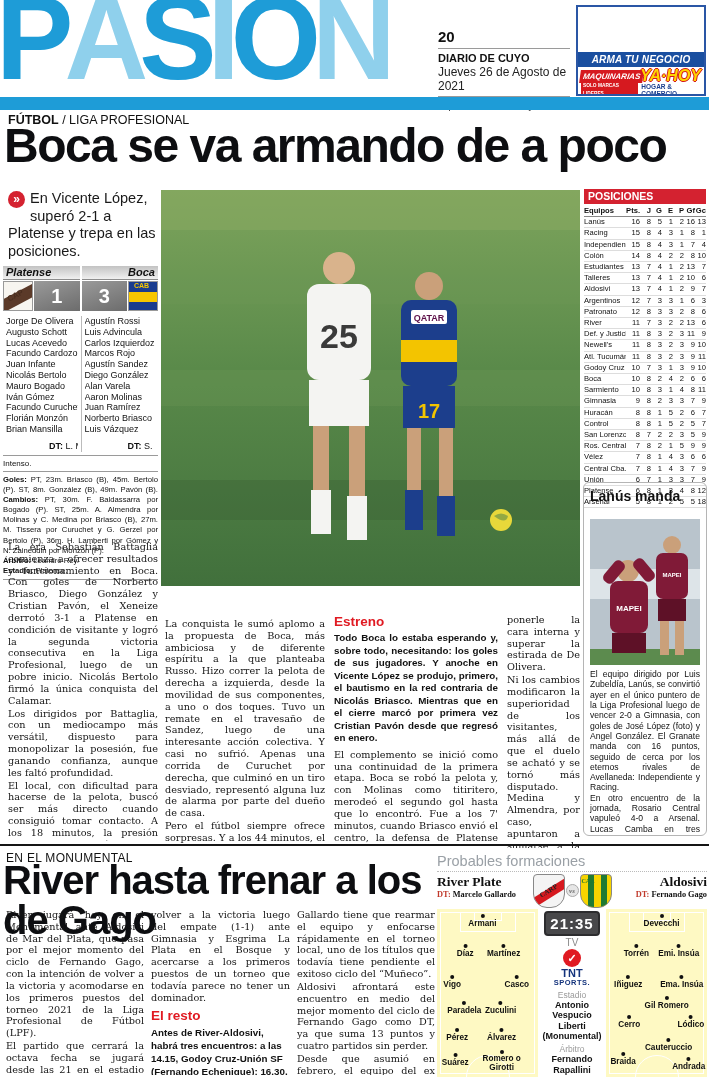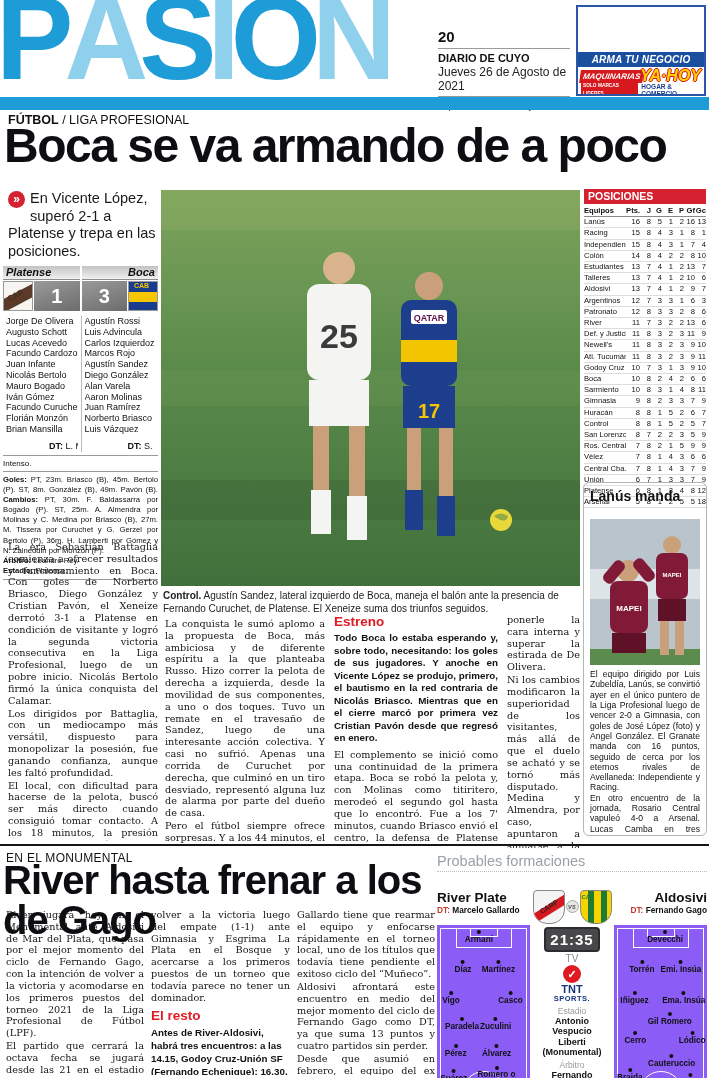--- a/index.html
+++ b/index.html
@@ -119,39 +119,39 @@
   .kicker2{position:absolute;left:6px;top:851px;font-size:12px;letter-spacing:0.3px;}
   .headline2{position:absolute;left:3px;top:860px;width:434px;font-size:40px;font-weight:800;
              letter-spacing:-1px;line-height:1;color:#0d0e11;}
   .bcol{position:absolute;top:909px;height:166px;overflow:hidden;}
   .bcol1{left:6px;width:138px;} .bcol2{left:151px;width:139px;} .bcol3{left:297px;width:138px;}
   .bbold{font-weight:bold;font-size:9.8px;line-height:1.33;}
 
   
   .formbox{position:absolute;left:437px;top:853px;width:270px;height:223px;}
   .ftitle{color:#9aa0a6;font-size:14.5px;border-bottom:1px dotted #bbb;padding-bottom:2px;}
-  .fheader{display:flex;margin-top:18px;height:33px;}
+  .fheader{display:flex;margin-top:2px;height:33px;font-family:Liberation Serif, serif;}
   .fteam{flex:1;}
   .fteam .tname{font-size:13.5px;font-weight:900;}
   .fteam .dt{font-size:8.3px;font-weight:bold;}
   .fteam .dt b{color:#c0392b;}
   .fteam.r{text-align:right;}
   .crests{width:88px;display:flex;justify-content:center;align-items:center;}
   .crest2{width:32px;height:34px;border-radius:4px 4px 14px 14px;position:relative;overflow:hidden;border:1px solid #888;}
   .crest-riv{background:#f4f4f4;}
   .crest-riv:before{content:"";position:absolute;left:-14px;top:12px;width:64px;height:9px;background:#d6191f;transform:rotate(-32deg);}
   .crest-riv .cl{position:absolute;left:5px;top:12px;font-size:7px;font-weight:900;color:#222;transform:rotate(-32deg);}
   .crest-ald{background:#f7d400;}
   .crest-ald:before{content:"";position:absolute;left:7px;top:0;width:6px;height:34px;background:#1f7a33;}
   .crest-ald:after{content:"";position:absolute;left:20px;top:0;width:6px;height:34px;background:#1f7a33;}
   .crest-ald .cl{position:absolute;left:1px;top:2px;font-size:6px;font-weight:900;color:#1f7a33;line-height:9px;z-index:2;}
   .vsbadge{width:13px;height:13px;border-radius:50%;background:#e6e6e6;border:1px solid #aaa;color:#666;
            font-style:italic;font-size:7px;font-weight:bold;text-align:center;line-height:12px;margin:0 1px;z-index:3;}
   .pitches{position:relative;height:168px;margin-top:2px;}
-  .pitch{position:absolute;top:0;bottom:0;width:93px;background:#8b5cf6;overflow:hidden;}
+  .pitch{position:absolute;top:0;bottom:0;width:101px;background:#fef9c3;overflow:hidden;}
   .pitch.l{left:0;} .pitch.r{right:0;}
   .pitch:before{content:"";position:absolute;inset:3px;border:1px solid #fff;}
   .pbox{position:absolute;top:3px;left:50%;transform:translateX(-50%);width:56px;height:20px;border:1px solid #fff;border-top:none;}
   .gbox{position:absolute;top:3px;left:50%;transform:translateX(-50%);width:28px;height:9px;border:1px solid #fff;border-top:none;}
   .ccircle{position:absolute;bottom:-22px;left:50%;transform:translateX(-50%);width:44px;height:44px;border:1px solid #fff;border-radius:50%;}
   .pl{position:absolute;transform:translateX(-50%);text-align:center;z-index:2;}
   .pl .dot{width:4px;height:4px;background:#111;border-radius:50%;margin:0 auto 1px auto;}
   .pl .nm{font-size:8.2px;font-weight:bold;white-space:nowrap;color:#101010;}
   .pl .nm.wrap{white-space:normal;width:52px;line-height:1.05;}
   .fcenter{position:absolute;left:101px;right:101px;top:0;bottom:0;text-align:center;background:#fff;}
@@ -326,23 +326,20 @@
         <rect x="152" y="236" width="16" height="86" fill="#caa07a"></rect>
         <rect x="188" y="236" width="16" height="90" fill="#caa07a"></rect>
         <rect x="150" y="300" width="20" height="44" fill="#f4f4f2"></rect>
         <rect x="186" y="306" width="20" height="44" fill="#f4f4f2"></rect>
       </g>
       <circle cx="340" cy="330" r="11" fill="#e8d83a"></circle>
       <path d="M333 326 q7 -5 14 0 q-2 9 -14 0 Z" fill="#5a8a4a" opacity="0.6"></path>
     </svg>
   </div>
 
-  <div class="caption">
-    <b>Control.</b><span> Agustín Sandez, lateral izquierdo de Boca, maneja el balón ante la presencia de Fernando Curuchet, de Platense. El Xeneize suma dos triunfos seguidos.</span>
-  </div>
 
   <div class="col2 ser">
       <p>La conquista le sumó aplomo a la propuesta de Boca, más ambiciosa y de diferente espíritu a la que planteaba Russo. Hizo correr la pelota de derecha a izquierda, desde la movilidad de sus componentes, a uno o dos toques. Tuvo un remate en el travesaño de Sandez, luego de una interesante acción colectiva. Y casi no sufrió. Apenas una corrida de Curuchet por derecha, que culminó en un tiro desviado, representó alguna luz de alarma por parte del dueño de casa.</p>
       <p>Pero el fútbol siempre ofrece sorpresas. Y a los 44 minutos, el Marrón cabeceó dos veces en el área rival (primero Acevedo, luego Monzón) y la pelota le quedó a Bertolo, quien firmó el impensado 1-1.</p>
     </div>
   <div class="col3">
     <div class="redhead">Estreno</div>
     <div class="boldlead">Todo Boca lo estaba esperando y, sobre todo, necesitando: los goles de sus jugadores. Y anoche en Vicente López se produjo, primero, el bautismo en la red contraria de Nicolás Briasco. Mientras que en el cierre marcó por primera vez Cristian Pavón desde que regresó en enero.</div>
     <div class="ser">
         <p>El complemento se inició como una continuidad de la primera etapa. Boca se robó la pelota y, con Molinas como titiritero, merodeó el segundo gol hasta que lo encontró. Fue a los 7' minutos, cuando Briasco envió el centro, la defensa de Platense rechazó, y el esférico le quedó a Diego González en la puerta del área, justo para</p>

